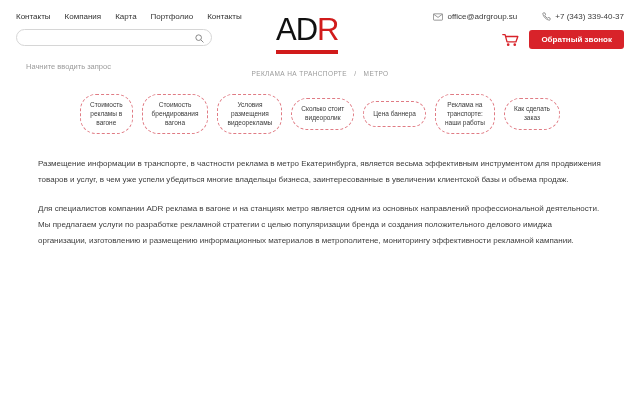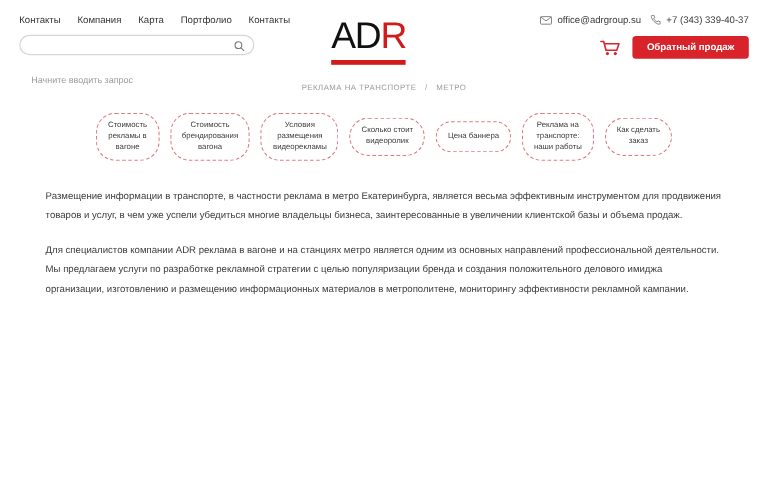--- a/index.html
+++ b/index.html
@@ -65,21 +65,21 @@
     width: 100%; height: 4px; background: #d11b1b; margin-top: 1px;
   }
 
   .top-right {
     margin-left: auto;
     display: flex; flex-direction: column;
     align-items: flex-end;
     padding-right: 4px; padding-top: 4px;
   }
   .contact-row {
-    display: flex; align-items: center; gap: 8px;
+    display: flex; align-items: center; gap: 25px;
     font-size: 8px; color: #3a3a3a;
   }
   .contact-item { display: flex; align-items: center; gap: 4px; white-space: nowrap; }
   .contact-item svg { display:block; }
   .cta-row {
     display: flex; align-items: center; gap: 10px;
     margin-top: 9px;
   }
   .cart { width: 17px; height: 14px; position: relative; }
   .callback-btn {
@@ -203,21 +203,21 @@
           </svg>
           <span>+7 (343) 339-40-37</span>
         </div>
       </div>
       <div class="cta-row">
         <svg class="cart" viewBox="0 0 22 18">
           <path d="M1 2 L4 2 L6.5 11.5 L18 11.5 L20.5 4.5 L5 4.5" fill="none" stroke="#d8232a" stroke-width="1.7" stroke-linejoin="round" stroke-linecap="round"></path>
           <circle cx="8" cy="15" r="1.7" fill="#d8232a"></circle>
           <circle cx="16.5" cy="15" r="1.7" fill="#d8232a"></circle>
         </svg>
-        <div class="callback-btn">Обратный продаж</div>
+        <div class="callback-btn">Обратный звонок</div>
       </div>
     </div>
   </div>
 
 
   <div class="breadcrumb">
     <span>РЕКЛАМА НА ТРАНСПОРТЕ</span>
     <span class="sep">/</span>
     <span>МЕТРО</span>
   </div>

